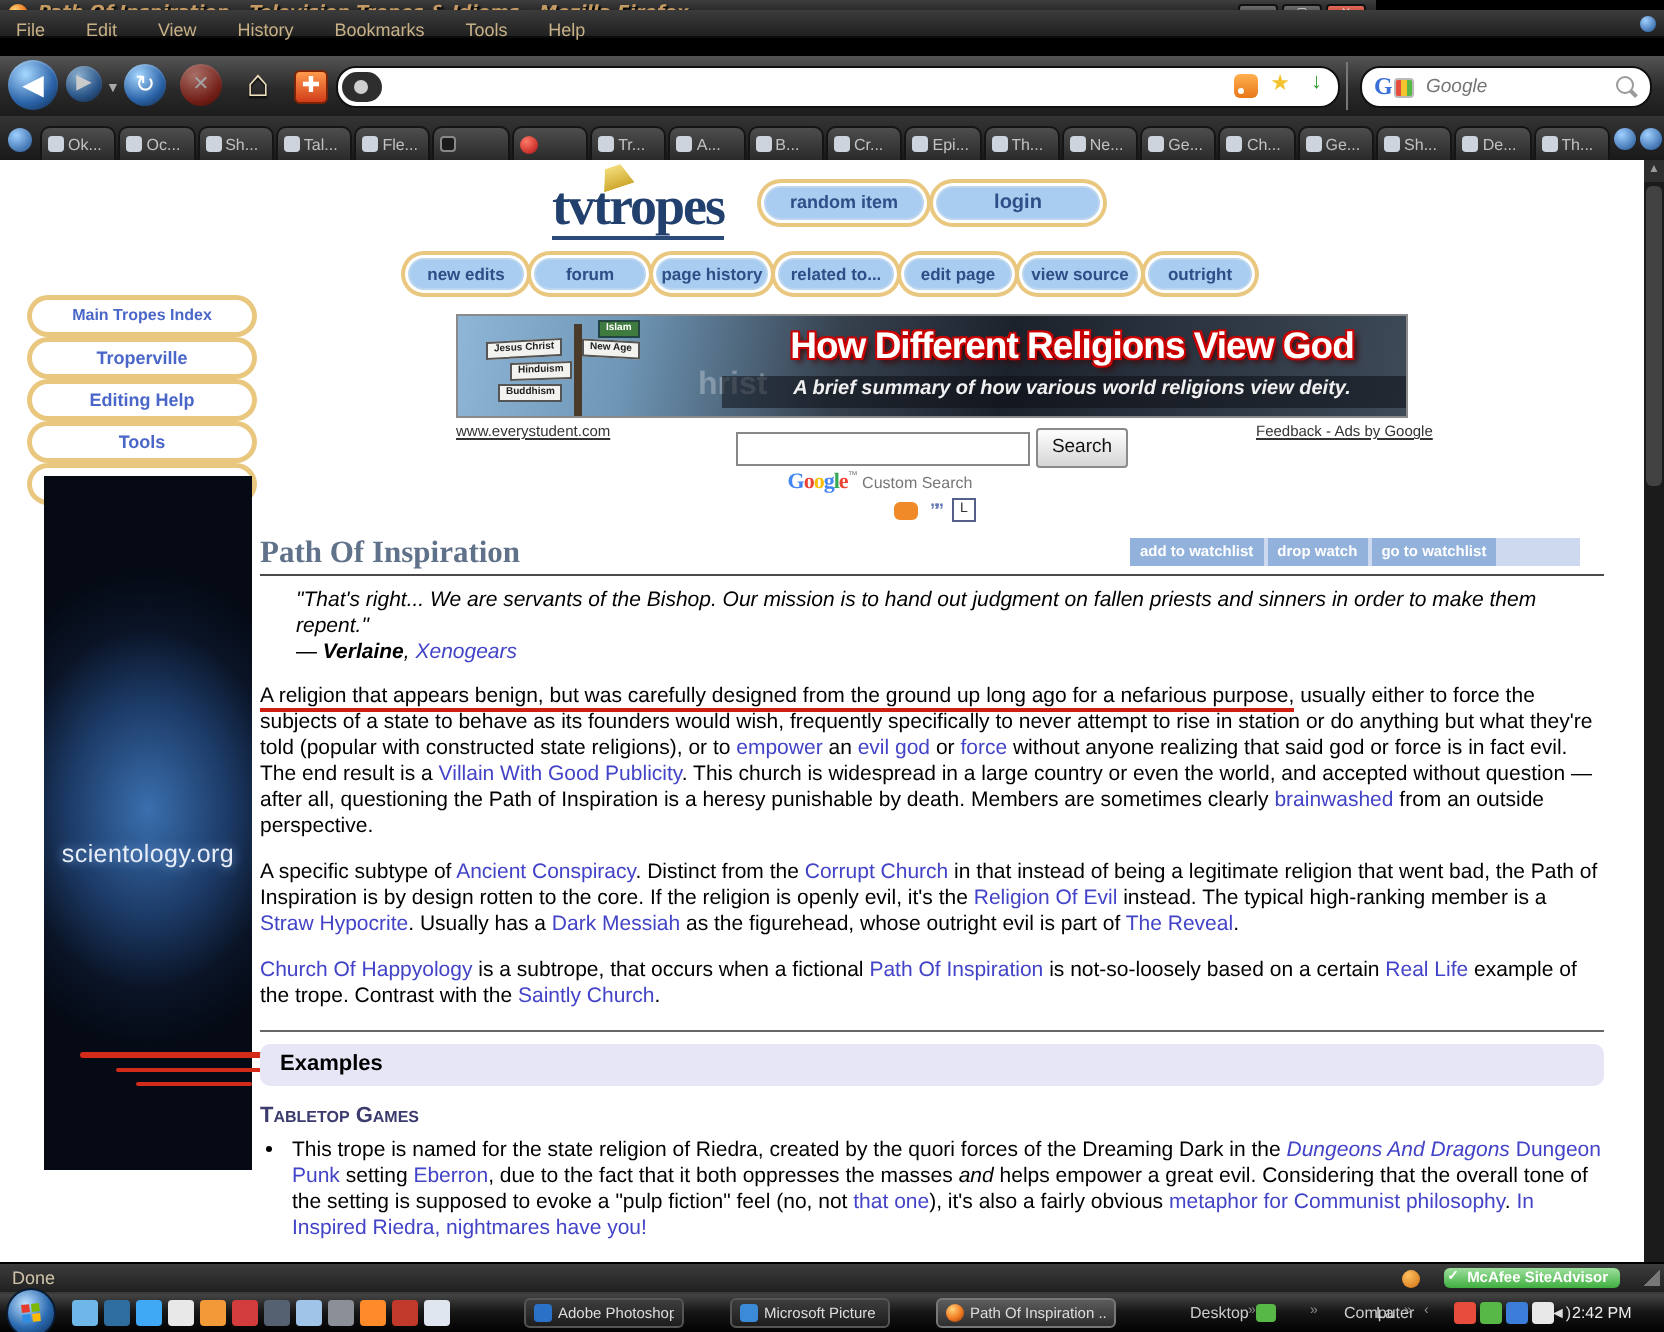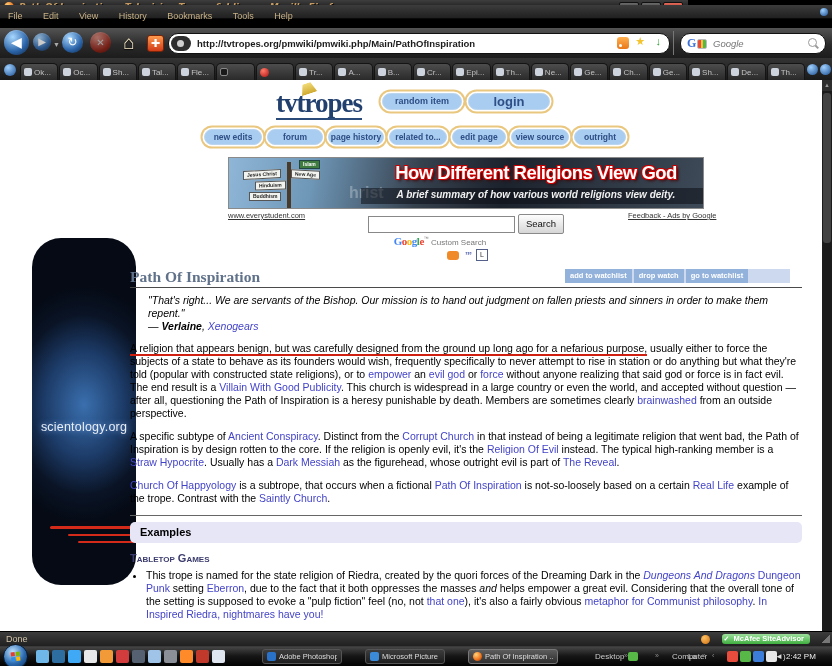--- a/index.html
+++ b/index.html
@@ -85,33 +85,33 @@
   .sb-thumb{position:absolute;top:13px;left:1px;width:8px;height:150px;background:#424242;border-radius:3px;}
 
   .logo{position:absolute;left:276px;top:8px;font:bold 27px "Liberation Serif",serif;
     color:#22406e;letter-spacing:-1px;border-bottom:2px solid #2a4a7a;line-height:30px;}
   .lamp{position:absolute;left:24px;top:-5px;width:16px;height:11px;background:linear-gradient(#f2dc7a,#cfa92e);
     clip-path:polygon(25% 0,75% 0,100% 100%,0 100%);transform:rotate(-18deg);}
   .pill{position:absolute;background:#a9cdf0;border-radius:9px;border:1px solid #bcd6f0;
     box-shadow:0 0 0 1.5px #fff,0 0 0 3.5px #e9c77f;text-align:center;
     font-weight:bold;color:#2d4e86;}
   .hb-random{left:382px;top:13px;width:78px;height:15px;font-size:9px;line-height:15px;}
-  .hb-login{left:468px;top:13px;width:80px;height:15px;font-size:13px;line-height:15px;}
+  .hb-login{left:468px;top:13px;width:80px;height:15px;font-size:10px;line-height:15px;}
   .navrow .pill{top:49px;height:14px;font-size:8.5px;line-height:14px;}
   .nb0{left:204px;width:56px;text-align:center;} .nb1{left:267px;width:54px;} .nb2{left:328px;width:54px;}
   .nb3{left:389px;width:56px;} .nb4{left:452px;width:52px;} .nb5{left:511px;width:56px;}
   .nb6{left:574px;width:50px;}
 
   .sidebar{position:absolute;left:16px;top:70px;width:110px;}
   .side-btn{height:14px;margin-bottom:5px;background:#fff;border-radius:9px;border:1px solid #fff;
     box-shadow:0 0 0 2.5px #e9c77f;text-align:center;font-weight:bold;color:#4a66c8;
     font-size:9px;line-height:14px;}
   .side-btn.small{font-size:8px;}
-  .side-img{position:absolute;left:32px;top:158px;width:104px;height:347px;
-    background:radial-gradient(ellipse 90px 120px at 50% 48%,#3a6fae 0%,#1c3a66 45%,#0a1426 75%,#050a14 100%);border-radius:29px;}
+  .side-img{position:absolute;left:22px;top:158px;width:104px;height:347px;
+    background:radial-gradient(ellipse 90px 120px at 50% 48%,#3a6fae 0%,#1c3a66 45%,#0a1426 75%,#050a14 100%);}
   .sci-text{position:absolute;left:0;right:0;top:182px;text-align:center;color:#e8eef8;
     font-size:12.5px;letter-spacing:0.2px;text-shadow:0 0 6px #7aa8e8;}
   .redline{position:absolute;background:#d42a1a;border-radius:2px;}
   .rl1{left:18px;top:288px;width:116px;height:3px;}
   .rl2{left:36px;top:296px;width:78px;height:2px;}
   .rl3{left:46px;top:303px;width:58px;height:2px;}
 
   .banner{position:absolute;left:228px;top:77px;width:476px;height:52px;box-sizing:border-box;
     border:1px solid #8a8a8a;overflow:hidden;
     background:linear-gradient(100deg,#8fb6d6 0%,#6e96b6 18%,#36414e 40%,#1c222c 58%,#303a46 82%,#3e4a58 100%);}
@@ -236,21 +236,20 @@
 <div class="navbar">
   <span class="rbtn b-back">◀</span>
   <span class="rbtn b-fwd">▶</span>
   <span class="b-drop">▼</span>
   <span class="rbtn b-refresh">↻</span>
   <span class="rbtn b-stop">✕</span>
   <span class="b-home">⌂</span>
   <span class="b-plus">✚</span>
   <div class="urlbar">
     <span class="site-id"></span>
-    <input class="url-input" readonly="" value="http://tvtropes.org/pmwiki/pmwiki.php/Main/PathOfInspiration" style="">
     <span class="rss-ic"></span>
     <span class="star-ic">★</span>
     <span class="dl-ic">↓</span>
   </div>
   <span class="nav-sep"></span>
   <div class="searchbox">
     <span class="g-logo">G</span>
     <span class="g-dots"></span>
     <input class="search-input" placeholder="Google" style="">
     <span class="mag"></span>
@@ -357,20 +356,27 @@
   <div class="navrow">
     <div class="pill nb0">new edits</div>
     <div class="pill nb1">forum</div>
     <div class="pill nb2">page history</div>
     <div class="pill nb3">related to...</div>
     <div class="pill nb4">edit page</div>
     <div class="pill nb5">view source</div>
     <div class="pill nb6">outright</div>
   </div>
 
+  <div class="sidebar">
+    <div class="side-btn small">Main Tropes Index</div>
+    <div class="side-btn">Troperville</div>
+    <div class="side-btn">Editing Help</div>
+    <div class="side-btn">Tools</div>
+    <div class="side-btn">Toys</div>
+  </div>
   <div class="side-img">
     <span class="sci-text">scientology.org</span>
     <span class="redline rl1"></span>
     <span class="redline rl2"></span>
     <span class="redline rl3"></span>
   </div>
 
   <div class="banner">
     <span class="sign-pole"></span>
     <span class="sign sg0">Jesus Christ</span>

